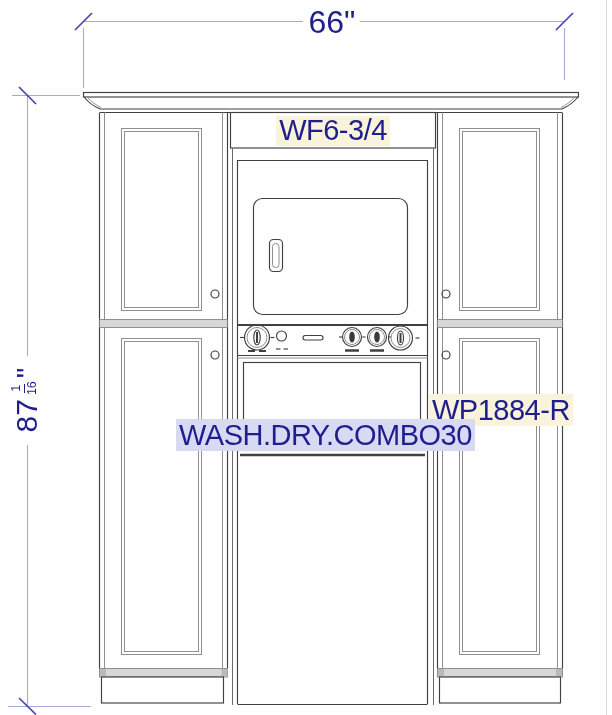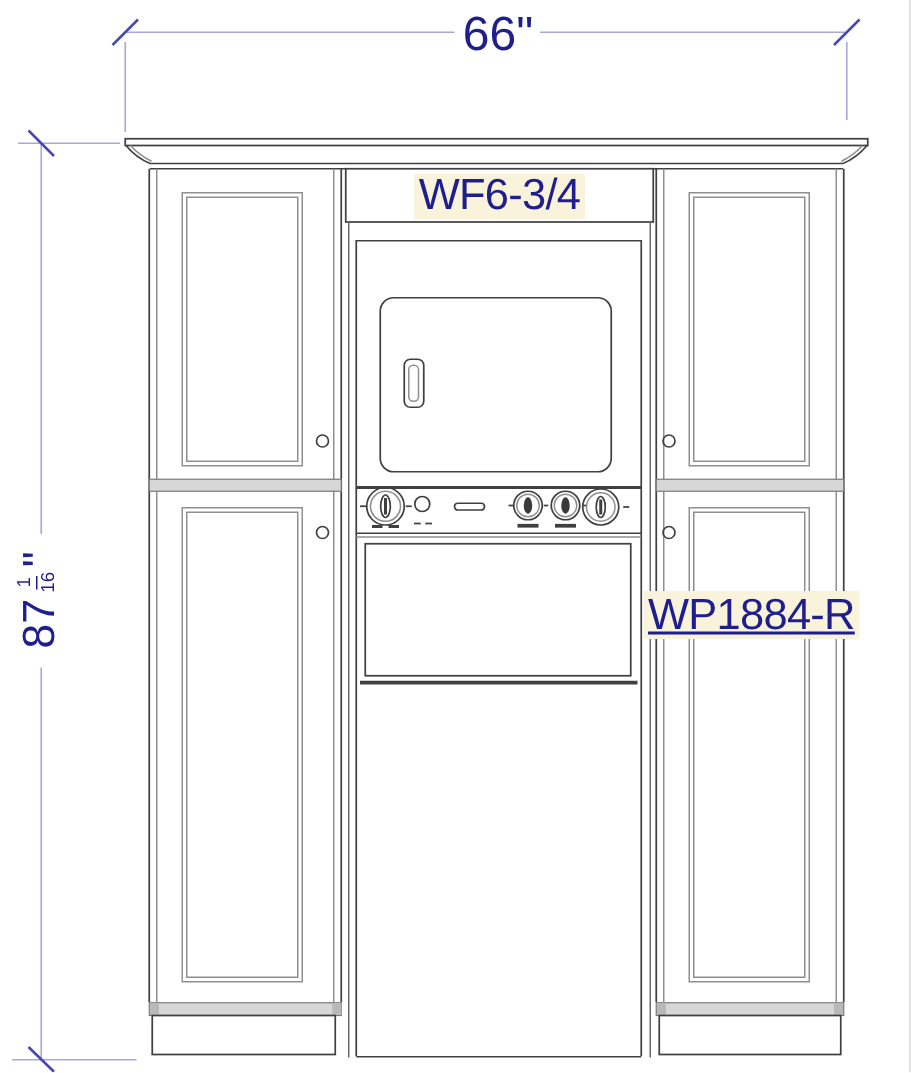--- a/index.html
+++ b/index.html
@@ -32,21 +32,20 @@
   .rail-end{fill:#b9b9b9;stroke:none;}
   .dim line{stroke:var(--dim-line);stroke-width:1.1;fill:none;}
   .dim line.tick{stroke:var(--dim-tick);stroke-width:1.7;}
   .dark-fill{fill:#3a3a3a;stroke:none;}
   .vborder{stroke:var(--view-border);stroke-width:1;}
 
   .cad-label{
     position:absolute;color:var(--annotation-text);
     font-size:29px;line-height:1.02;white-space:nowrap;
     letter-spacing:-0.5px;
-    text-decoration:underline;
   }
   .hl-cream{background:var(--highlight-cream);padding:0 3px;}
   .hl-lav{background:var(--highlight-lavender);padding:0 3px;}
   .dim-text{
     position:absolute;color:var(--annotation-text);
     font-size:32px;line-height:1;white-space:nowrap;
     display:flex;align-items:center;justify-content:center;
   }
   #dim-height-label{
     left:-18px;top:380px;width:90px;height:40px;
@@ -221,14 +220,17 @@
     </span>
     <span>"</span>
   </div>
 
   <div class="cad-label" id="filler-label">
     <span class="hl-cream">WF6-3/4</span>
   </div>
   <div class="cad-label" id="label-right">
     <span class="hl-cream">WP1884-R</span>
   </div>
+  <div class="cad-label" id="label-washer">
+    <span class="hl-lav">WASH.DRY.COMBO30</span>
+  </div>
 
 </div>
 
 </body></html>

